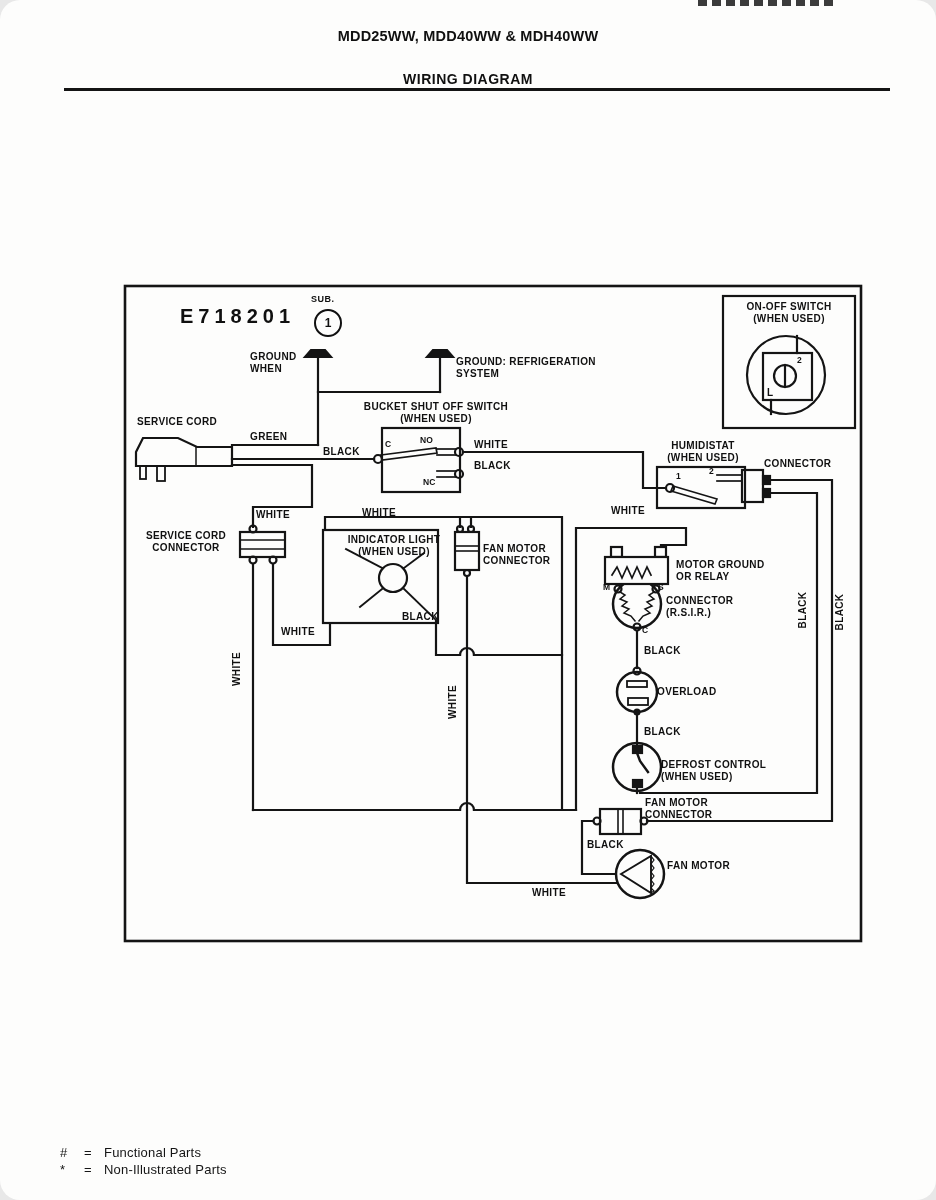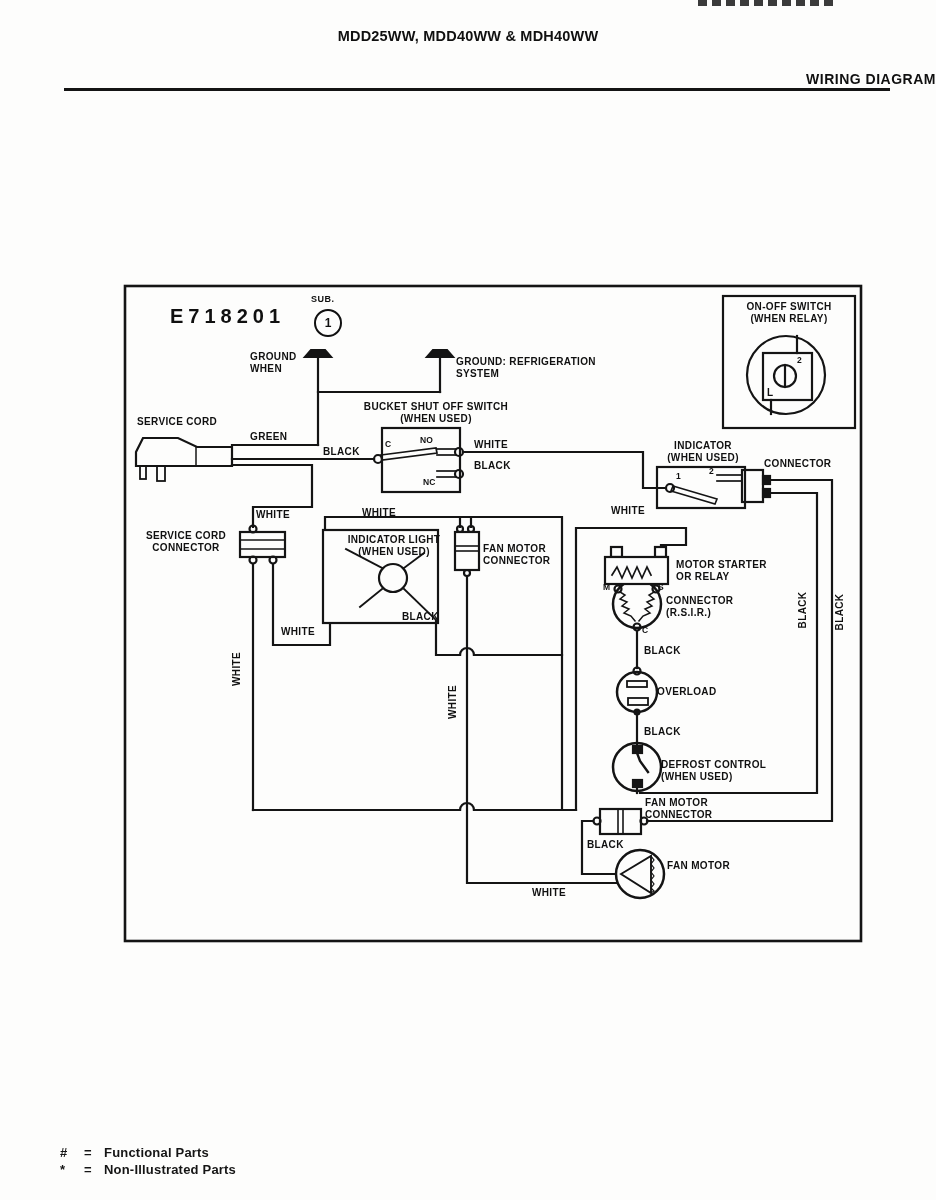--- a/index.html
+++ b/index.html
@@ -1,38 +1,38 @@
 <!DOCTYPE html>
 <html><head>
 <meta charset="utf-8">
 <style>
   html,body{margin:0;padding:0;background:#e8e8e8;}
   .page{position:relative;width:936px;height:1200px;background:#fdfdfc;margin:0 auto;overflow:hidden;
-        font-family:"Liberation Sans",sans-serif;color:#101010;}
+        font-family:"Liberation Sans",sans-serif;color:#101010;border-radius:20px;}
   svg{position:absolute;left:0;top:0;}
   .lbl{position:absolute;font-family:"Liberation Sans",sans-serif;font-weight:bold;font-size:10px;
        line-height:1.15;letter-spacing:.35px;color:#101010;white-space:pre-line;}
   .sm{font-size:8.5px;letter-spacing:.1px;}
   .ctr{text-align:center;}
   .rot{transform:translate(-50%,-50%) rotate(-90deg);}
   .hdr-models{position:absolute;left:0;top:28px;width:936px;text-align:center;
        font-weight:bold;font-size:14.5px;letter-spacing:.2px;}
   .hdr-pub{position:absolute;right:54px;top:28px;width:160px;text-align:right;
        font-weight:bold;font-size:13.5px;line-height:1.2;white-space:pre-line;}
-  .hdr-title{position:absolute;left:0;top:71px;width:936px;text-align:right;
+  .hdr-title{position:absolute;left:0;top:71px;width:936px;text-align:center;
        font-weight:bold;font-size:14px;letter-spacing:.5px;}
   .hdr-rule{position:absolute;left:64px;top:88px;width:826px;height:3px;background:#141414;}
   .cutoff{position:absolute;left:698px;top:0;width:140px;height:6px;
        background:repeating-linear-gradient(90deg,#1a1a1a 0 9px,transparent 9px 14px);
        filter:blur(.6px);opacity:.85;}
   .circle-one{position:absolute;left:314px;top:309px;width:24px;height:24px;border:2px solid #101010;
        border-radius:50%;text-align:center;line-height:24px;font-weight:bold;font-size:12px;}
   .enum{font-size:20px;letter-spacing:5px;}
   .sub{font-size:9px;letter-spacing:.5px;}
-  .foot{position:absolute;font-size:13px;font-weight:bold;letter-spacing:.2px;color:#151515;}
+  .foot{position:absolute;font-size:13px;font-weight:normal;letter-spacing:.2px;color:#151515;}
   .foot span{display:inline-block;}
   .foot .sym{width:24px;}
   .foot .eq{width:20px;}
 </style>
 </head>
 <body>
 
 <div class="page">
 
   <div class="cutoff"></div>
@@ -187,47 +187,47 @@
       <path d="M593,821 L582,821 L582,874 L615,874"></path>
 
       <g>
         <circle cx="640" cy="874" r="24" stroke-width="2.5" fill="#fdfdfc"></circle>
         <path d="M621,874 L651,856 L651,893 Z" stroke-width="1.9" fill="#fdfdfc"></path>
         <path d="M651,856 L654,860 L651,864 L654,868 L651,872 L654,876 L651,880 L654,884 L651,888 L654,891 L651,893" stroke-width="1.2"></path>
       </g>
     </g>
   </svg>
 
-  <div class="lbl enum" style="left:170px;top:305px">E718201</div>
+  <div class="lbl enum" style="left:180px;top:305px">E718201</div>
   <div class="lbl sub" style="left:311px;top:294px">SUB.</div>
   <div class="circle-one"><span>1</span></div>
 
   <div class="lbl ctr" style="left:723px;top:301px;width:132px">ON-OFF SWITCH
-(WHEN RELAY)</div>
+(WHEN USED)</div>
   <div class="lbl sm" style="left:797px;top:356px">2</div>
   <div class="lbl" style="left:767px;top:387px">L</div>
 
   <div class="lbl" style="left:250px;top:351px">GROUND
 WHEN</div>
   <div class="lbl" style="left:456px;top:356px">GROUND: REFRIGERATION
 SYSTEM</div>
 
   <div class="lbl" style="left:137px;top:416px">SERVICE CORD</div>
   <div class="lbl" style="left:250px;top:431px">GREEN</div>
   <div class="lbl" style="left:323px;top:446px">BLACK</div>
 
   <div class="lbl ctr" style="left:347px;top:401px;width:178px">BUCKET SHUT OFF SWITCH
 (WHEN USED)</div>
   <div class="lbl sm" style="left:385px;top:440px">C</div>
   <div class="lbl sm" style="left:420px;top:436px">NO</div>
   <div class="lbl sm" style="left:423px;top:478px">NC</div>
   <div class="lbl" style="left:474px;top:439px">WHITE</div>
   <div class="lbl" style="left:474px;top:460px">BLACK</div>
 
-  <div class="lbl ctr" style="left:651px;top:440px;width:104px">INDICATOR
+  <div class="lbl ctr" style="left:651px;top:440px;width:104px">HUMIDISTAT
 (WHEN USED)</div>
   <div class="lbl sm" style="left:676px;top:472px">1</div>
   <div class="lbl sm" style="left:709px;top:467px">2</div>
   <div class="lbl" style="left:764px;top:458px">CONNECTOR</div>
 
   <div class="lbl" style="left:256px;top:509px">WHITE</div>
   <div class="lbl ctr" style="left:136px;top:530px;width:100px">SERVICE CORD
 CONNECTOR</div>
   <div class="lbl" style="left:362px;top:507px">WHITE</div>
   <div class="lbl" style="left:611px;top:505px">WHITE</div>
@@ -235,21 +235,21 @@
   <div class="lbl ctr" style="left:340px;top:534px;width:108px">INDICATOR LIGHT
 (WHEN USED)</div>
   <div class="lbl" style="left:402px;top:611px">BLACK</div>
   <div class="lbl" style="left:483px;top:543px">FAN MOTOR
 CONNECTOR</div>
 
   <div class="lbl rot" style="left:237px;top:669px">WHITE</div>
   <div class="lbl" style="left:281px;top:626px">WHITE</div>
   <div class="lbl rot" style="left:453px;top:702px">WHITE</div>
 
-  <div class="lbl" style="left:676px;top:559px">MOTOR STARTER
+  <div class="lbl" style="left:676px;top:559px">MOTOR GROUND
 OR RELAY</div>
   <div class="lbl" style="left:666px;top:595px">CONNECTOR
 (R.S.I.R.)</div>
   <div class="lbl sm" style="left:603px;top:583px">M</div>
   <div class="lbl sm" style="left:658px;top:583px">S</div>
   <div class="lbl sm" style="left:642px;top:626px">C</div>
 
   <div class="lbl" style="left:644px;top:645px">BLACK</div>
   <div class="lbl" style="left:657px;top:686px">OVERLOAD</div>
   <div class="lbl" style="left:644px;top:726px">BLACK</div>

